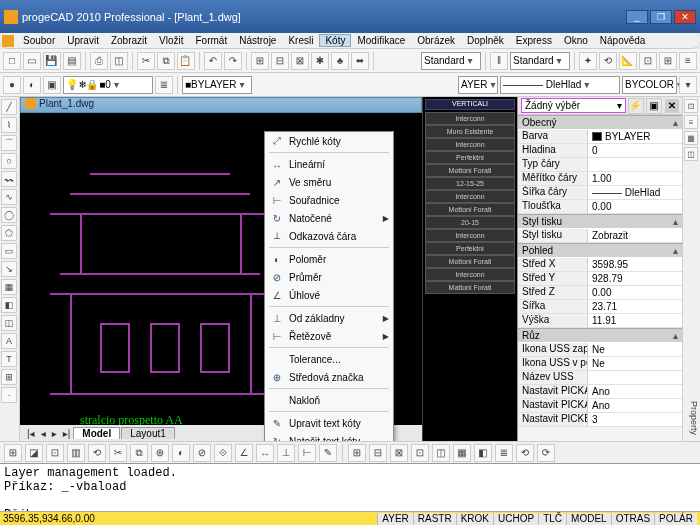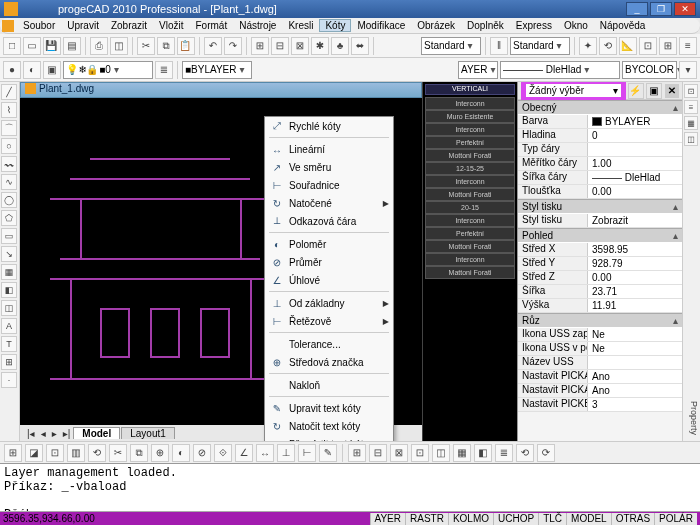--- a/index.html
+++ b/index.html
@@ -1,17 +1,17 @@
 <!DOCTYPE html>
 <html><head>
 <meta charset="utf-8">
 <style>
 * { box-sizing: border-box; margin: 0; padding: 0; font-family: Tahoma, sans-serif; font-size: 10px; }
 body { width: 700px; height: 525px; background: #e8e8e8; overflow: hidden; display: flex; flex-direction: column; }
-.titlebar { height: 18px; background: linear-gradient(#4a7abc,#2e5a9a); color: #fff; display: flex; align-items: center; padding: 0 4px; gap: 36px; }
+.titlebar { height: 33px; background: linear-gradient(#4a7abc,#2e5a9a); color: #fff; display: flex; align-items: center; padding: 0 4px; }
 .titlebar .icon { width: 14px; height: 14px; background: #f0a020; margin-right: 4px; }
 .titlebar .title { flex: 1; font-size: 11px; }
 .titlebar .winbtns { display: flex; gap: 2px; }
 .titlebar .winbtns div { width: 22px; height: 14px; background: #5b8fd4; border: 1px solid #2a4a7a; display: flex; align-items: center; justify-content: center; color: #fff; font-size: 9px; }
 .titlebar .winbtns .close { background: #d04030; }
 .menubar { height: 16px; background: #f0f0f0; display: flex; padding: 0 2px; align-items: center; border-bottom: 1px solid #ccc; border-radius: 8px; }
 .menubar .mitem { padding: 1px 6px; cursor: default; }
 .menubar .mitem.active { background: #cde; border: 1px solid #8ab; padding: 0 5px; }
 .menubar .appicon { width: 12px; height: 12px; background: #f0a020; margin-right: 3px; }
 .toolbar { height: 24px; background: #f4f4f4; border-bottom: 1px solid #ccc; display: flex; align-items: center; padding: 0 3px; gap: 2px; overflow: hidden; }
@@ -30,41 +30,41 @@
 .canvas .line { position: absolute; background: #a33caa; }
 .canvas .label { position: absolute; color: #0c0; font-size: 12px; font-family: serif; }
 .canvas .tabs { position: absolute; bottom: 0; left: 0; right: 0; height: 16px; background: #e8e8e8; display: flex; align-items: center; padding: 0 4px; font-size: 10px; }
 .canvas .tabs .tab { padding: 0 8px; background: #fff; border: 1px solid #999; border-bottom: none; margin-right: 1px; }
 .canvas .tabs .nav { padding: 0 3px; color: #333; }
 .infopanel { width: 95px; background: #000; border-left: 1px solid #444; display: flex; flex-direction: column; padding: 2px; gap: 2px; overflow: hidden; }
 .infopanel .btn { height: 13px; background: #333; border: 1px solid #555; color: #ccc; font-size: 7px; display: flex; align-items: center; justify-content: center; }
 .infopanel .hdr { height: 11px; background: #224; color: #fff; font-size: 7px; text-align: center; border: 1px solid #447; }
 .propspanel { width: 165px; background: #f4f4f4; border-left: 1px solid #999; display: flex; flex-direction: column; font-size: 10px; }
 .propspanel .phead { height: 18px; background: #e8e8e8; display: flex; align-items: center; padding: 0 3px; border-bottom: 1px solid #ccc; }
-.propspanel .phead .combo { flex: 1; border: 5px solid #d946ef; background: #fff; padding: 1px 3px; display: flex; align-items: center; }
+.propspanel .phead .combo { flex: 1; border: 1px solid #d946ef; background: #fff; padding: 1px 3px; display: flex; align-items: center; }
 .propspanel .phead .ibtn { width: 16px; height: 16px; border: 1px solid #ccc; margin-left: 2px; display: flex; align-items: center; justify-content: center; }
 .propspanel .phead .close { width: 14px; height: 14px; background: #ccc; margin-left: 3px; display: flex; align-items: center; justify-content: center; font-weight: bold; }
 .propspanel .pbody { flex: 1; overflow-y: auto; }
 .propspanel .section { background: #d0d0d0; padding: 1px 4px; border-top: 1px solid #aaa; border-bottom: 1px solid #fff; font-size: 10px; display: flex; justify-content: flex-end; }
 .propspanel .section .coll { margin-left: auto; color: #555; }
 .propspanel .row { display: flex; border-bottom: 1px solid #e0e0e0; height: 14px; }
 .propspanel .row .k { width: 70px; padding: 0 4px; background: #f0f0f0; border-right: 1px solid #ccc; white-space: nowrap; overflow: hidden; }
 .propspanel .row .v { flex: 1; padding: 0 4px; background: #fff; display: flex; align-items: center; white-space: nowrap; overflow: hidden; }
 .propspanel .row .v .sw { width: 10px; height: 9px; background: #000; border: 1px solid #555; margin-right: 3px; }
 .rtoolbar { width: 18px; background: #f0f0f0; border-left: 1px solid #ccc; display: flex; flex-direction: column; gap: 2px; padding: 2px 1px; }
 .rtoolbar .tbbtn { width: 14px; height: 14px; font-size: 8px; }
 .rtoolbar .vtext { writing-mode: vertical-rl; font-size: 9px; padding: 4px 0; color: #444; }
 .dropdown { position: absolute; left: 264px; top: 34px; width: 130px; background: #f8f8f8; border: 1px solid #888; box-shadow: 2px 2px 4px rgba(0,0,0,0.3); z-index: 100; }
 .dropdown .ditem { display: flex; align-items: center; padding: 2px 4px 2px 4px; font-size: 10px; }
 .dropdown .ditem .icn { width: 16px; height: 14px; display: flex; align-items: center; justify-content: center; color: #357; font-size: 10px; margin-right: 4px; }
 .dropdown .ditem .arr { margin-left: auto; color: #333; font-size: 8px; }
 .dropdown .dsep { height: 1px; background: #ccc; margin: 2px 4px; }
 .btmtoolbar { height: 22px; background: #f0f0f0; border-top: 1px solid #ccc; display: flex; align-items: center; padding: 0 4px; gap: 3px; }
 .cmdarea { height: 48px; background: #fff; border-top: 1px solid #999; padding: 2px 4px; font-family: "Courier New", monospace; font-size: 12px; overflow: hidden; }
-.statusbar { height: 14px; background: #a21caf; border-top: 1px solid #aaa; display: flex; align-items: center; font-size: 9px; padding: 0 3px; }
+.statusbar { height: 14px; background: #fde047; border-top: 1px solid #aaa; display: flex; align-items: center; font-size: 9px; padding: 0 3px; }
 .statusbar .coords { flex: 1; }
 .statusbar .sbtn { padding: 0 4px; border-left: 1px solid #bbb; background: #e8e8e8; height: 12px; display: flex; align-items: center; }
 </style>
 </head>
 <body>
 
 <div class="titlebar">
   <div class="icon"></div>
   <div class="title">progeCAD 2010 Professional - [Plant_1.dwg]</div>
   <div class="winbtns">
@@ -196,20 +196,21 @@
         <div class="line" style="left:190px;top:40px;width:2px;height:60px"></div>
         <div class="line" style="left:10px;top:100px;width:200px;height:2px"></div>
         <div class="line" style="left:0;top:120px;width:220px;height:2px"></div>
         <div class="line" style="left:20px;top:120px;width:2px;height:100px"></div>
         <div class="line" style="left:200px;top:120px;width:2px;height:100px"></div>
         <div class="line" style="left:0;top:220px;width:220px;height:2px"></div>
         <div class="line" style="left:50px;top:150px;width:30px;height:50px;background:none;border:2px solid #a33caa"></div>
         <div class="line" style="left:100px;top:150px;width:30px;height:50px;background:none;border:2px solid #a33caa"></div>
         <div class="line" style="left:150px;top:150px;width:30px;height:50px;background:none;border:2px solid #a33caa"></div>
       </div>
+      <div class="label" style="left:60px;top:300px">stralcio prospetto AA</div>
       <div class="tabs">
         <span class="nav">|◂</span>
         <span class="nav">◂</span>
         <span class="nav">▸</span>
         <span class="nav">▸|</span>
         <span class="tab" style="background:#fff;font-weight:bold">Model</span>
         <span class="tab" style="background:#ddd">Layout1</span>
       </div>
     </div>
   </div>
@@ -456,20 +457,20 @@
   <div class="tbbtn">⟳</div>
 </div>
 
 <div class="cmdarea" id="cmdarea">Layer management loaded.<br>Příkaz: _-vbaload<br>&nbsp;<br>Příkaz:</div>
 
 <div class="statusbar">
   <div class="coords">3596.35,934.66,0.00</div>
   <div id="statusbtns" style="display:flex">
       <div class="sbtn">AYER</div>
       <div class="sbtn">RASTR</div>
-      <div class="sbtn">KOLMO</div>
+      <div class="sbtn">KROK</div>
       <div class="sbtn">UCHOP</div>
       <div class="sbtn">TLČ</div>
       <div class="sbtn">MODEL</div>
       <div class="sbtn">OTRAS</div>
       <div class="sbtn">POLÁR</div>
     </div>
 </div>
 
 </body></html>

